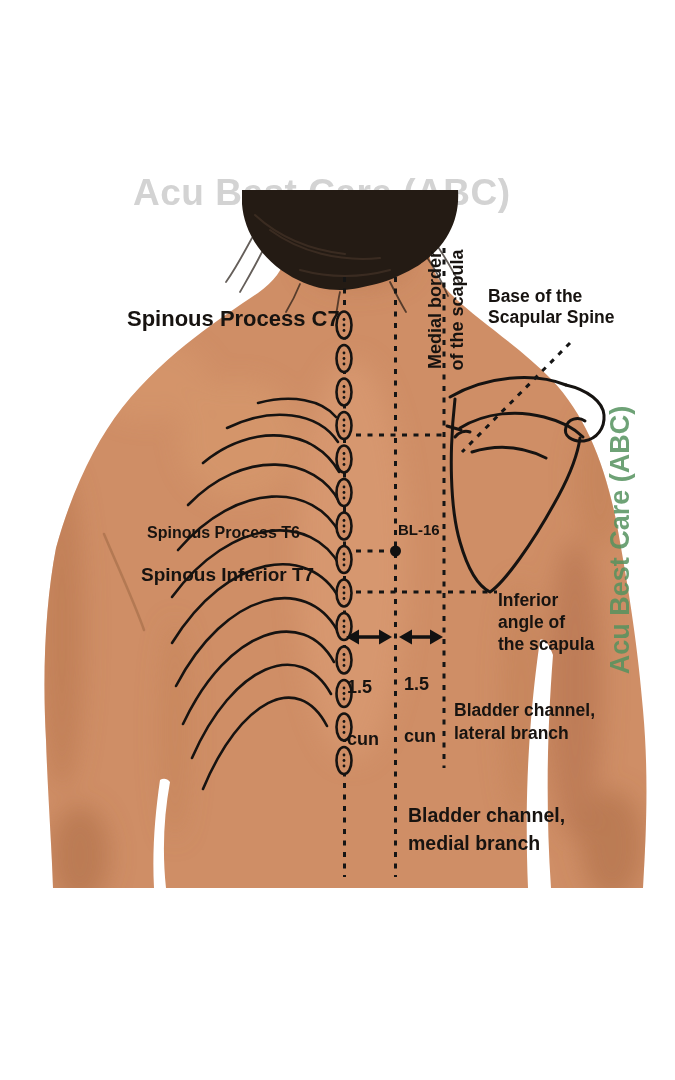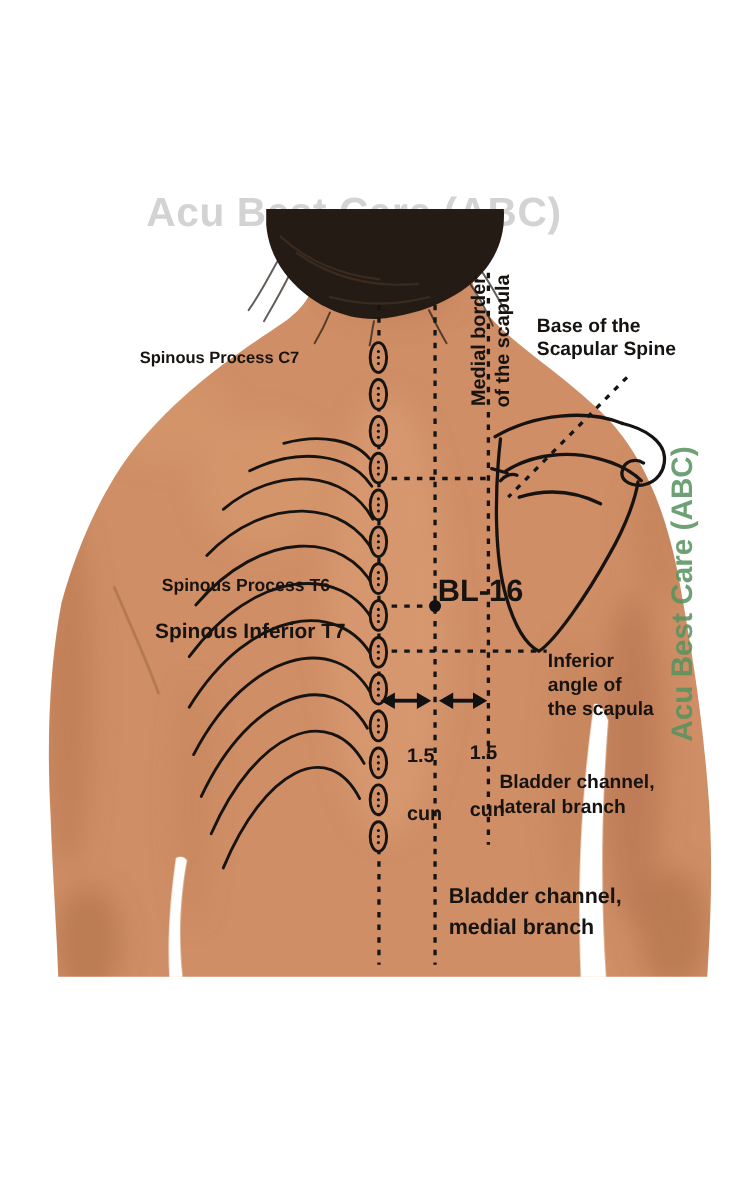--- a/index.html
+++ b/index.html
@@ -16,32 +16,32 @@
   .wm-v{
     position:absolute;left:465px;top:524px;width:312px;height:32px;z-index:3;
     transform:rotate(-90deg);transform-origin:center;
     font-size:27px;font-weight:700;color:#55925f;opacity:0.85;
     text-align:center;white-space:nowrap;
   }
   .label{
     position:absolute;z-index:3;color:#171310;font-weight:700;
     white-space:pre-line;
   }
-  .l-c7{left:127px;top:317px;font-size:15px;text-align:center;}
+  .l-c7{left:127px;top:306px;font-size:22px;text-align:center;}
   .l-t6{left:147px;top:524px;font-size:16px;}
   .l-t7{left:141px;top:564px;font-size:19px;}
-  .l-bl16{left:398px;top:521px;font-size:28px;}
+  .l-bl16{left:398px;top:521px;font-size:15px;}
   .l-medial-border{
     left:375px;top:288px;width:142px;height:44px;
     transform:rotate(-90deg);transform-origin:center;
     font-size:18px;line-height:22px;text-align:center;white-space:pre;
   }
   .l-base{left:488px;top:286px;font-size:17.5px;line-height:21px;}
   .l-inferior{left:498px;top:589px;font-size:17.5px;line-height:22px;}
-  .l-cun{font-size:18px;line-height:26px;margin-left:23px;}
+  .l-cun{font-size:18px;line-height:26px;}
   .l-cun-left{left:347px;top:648px;}
   .l-cun-right{left:404px;top:645px;}
   .l-bladder-lat{left:454px;top:699px;font-size:17.5px;line-height:23px;}
   .l-bladder-med{left:408px;top:801px;font-size:19.5px;line-height:28px;}
   .cun-unit{display:block;}
 </style>
 </head>
 <body>
 
 <div class="stage">

